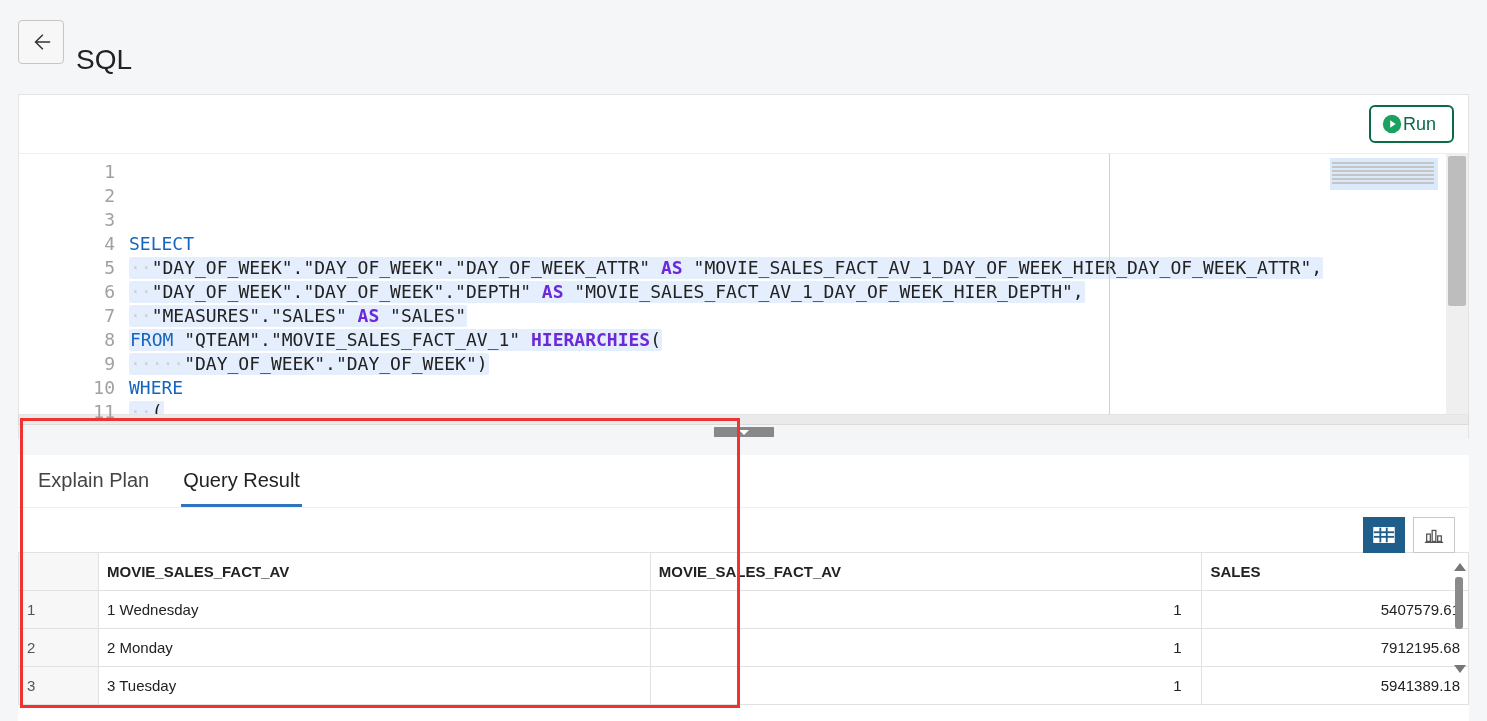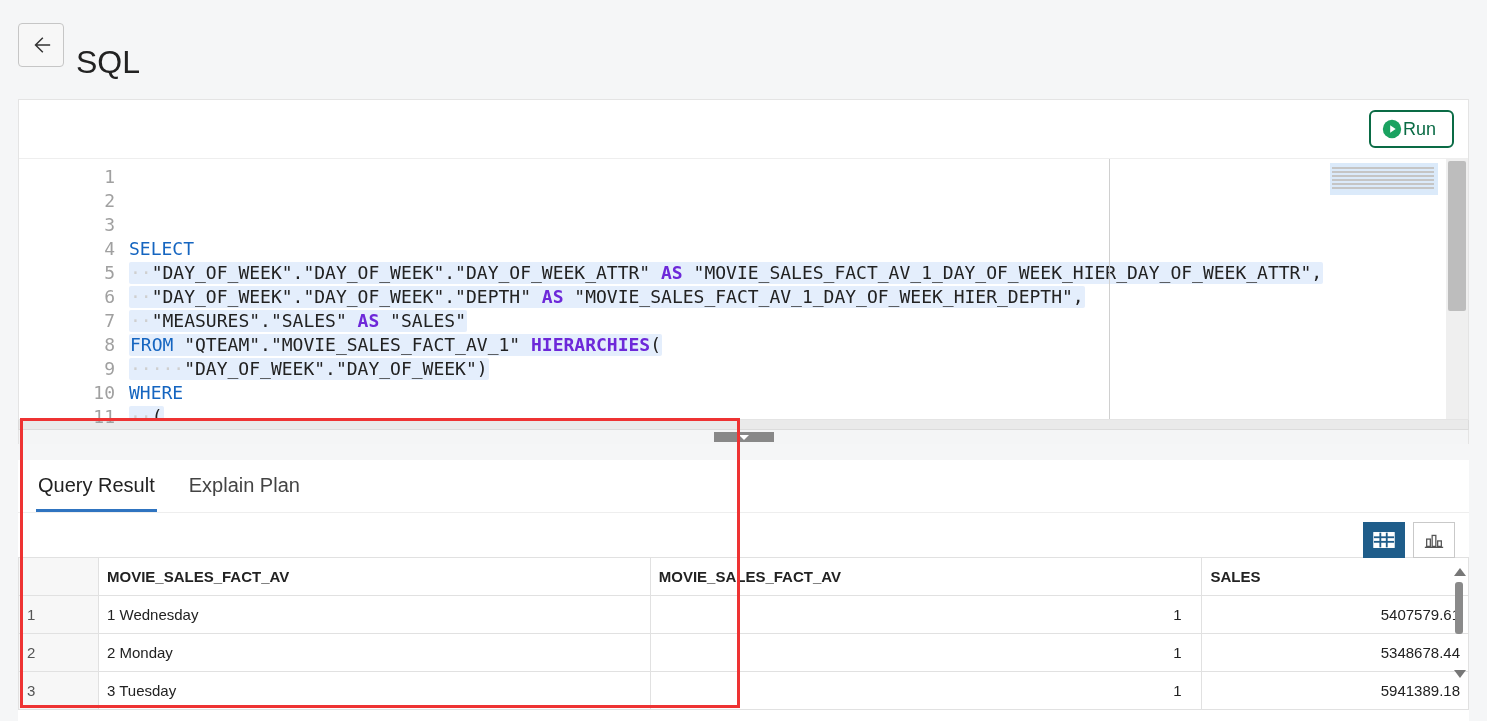--- a/index.html
+++ b/index.html
@@ -7,21 +7,21 @@
   body { position: relative; }
 
   
   .hdr { display:flex; align-items:center; padding: 8px 12px 18px 18px; }
   .back-btn {
     width: 46px; height: 44px; border:1px solid #c6c6c6; border-radius:4px;
     background:#f7f7f7; display:flex; align-items:center; justify-content:center;
     cursor:pointer;
   }
   .back-btn svg { width:22px; height:22px; stroke:#333; fill:none; stroke-width:1.6; }
-  .hdr-title { font-size:32px; color:#222; margin-left:12px; font-weight:400;margin-top:36px; }
+  .hdr-title { font-size:28px; color:#222; margin-left:12px; font-weight:400;margin-top:36px; }
 
   
   .panel { background:#fff; margin: 0 18px; border:1px solid #e4e4e4; }
   .toolbar { display:flex; justify-content:flex-end; padding:10px 14px; border-bottom:1px solid #eee; }
   .run-btn {
     border:2px solid #0a6b45; border-radius:6px; background:#fff; color:#0a6b45;
     font-size:18px; padding:6px 16px 6px 10px; display:flex; align-items:center;
     cursor:pointer; 
   }
   .run-btn svg { width:22px; height:22px; fill:#1aa260; }
@@ -153,22 +153,22 @@
       </div>
   </div>
 </div>
 <div class="hscroll"></div>
 <div class="splitter">
     <div class="handle"></div>
   </div>
 
 <div class="results">
   <div class="tabs">
+    <div class="tab">Explain Plan</div>
     <div class="tab active">Query Result</div>
-    <div class="tab">Explain Plan</div>
   </div>
 
   <div class="view-tools">
     <div class="vt-btn active" title="Table view">
       <svg viewBox="0 0 24 18">
           <rect x="1" y="1" width="22" height="16" fill="#fff" stroke="#fff"></rect>
           <line x1="1" y1="6" x2="23" y2="6" stroke="#1f5d8a" stroke-width="2"></line>
           <line x1="1" y1="11" x2="23" y2="11" stroke="#1f5d8a" stroke-width="2"></line>
           <line x1="8" y1="1" x2="8" y2="17" stroke="#1f5d8a" stroke-width="2"></line>
           <line x1="15" y1="1" x2="15" y2="17" stroke="#1f5d8a" stroke-width="2"></line>
@@ -198,21 +198,21 @@
           <tr>
             <td class="rownum">1</td>
             <td>1 Wednesday</td>
             <td class="ctr">1</td>
             <td class="num">5407579.61</td>
           </tr>
           <tr>
             <td class="rownum">2</td>
             <td>2 Monday</td>
             <td class="ctr">1</td>
-            <td class="num">5348678.44</td>
+            <td class="num">7912195.68</td>
           </tr>
           <tr>
             <td class="rownum">3</td>
             <td>3 Tuesday</td>
             <td class="ctr">1</td>
             <td class="num">5941389.18</td>
           </tr>
         </tbody>
     </table>
   </div>

